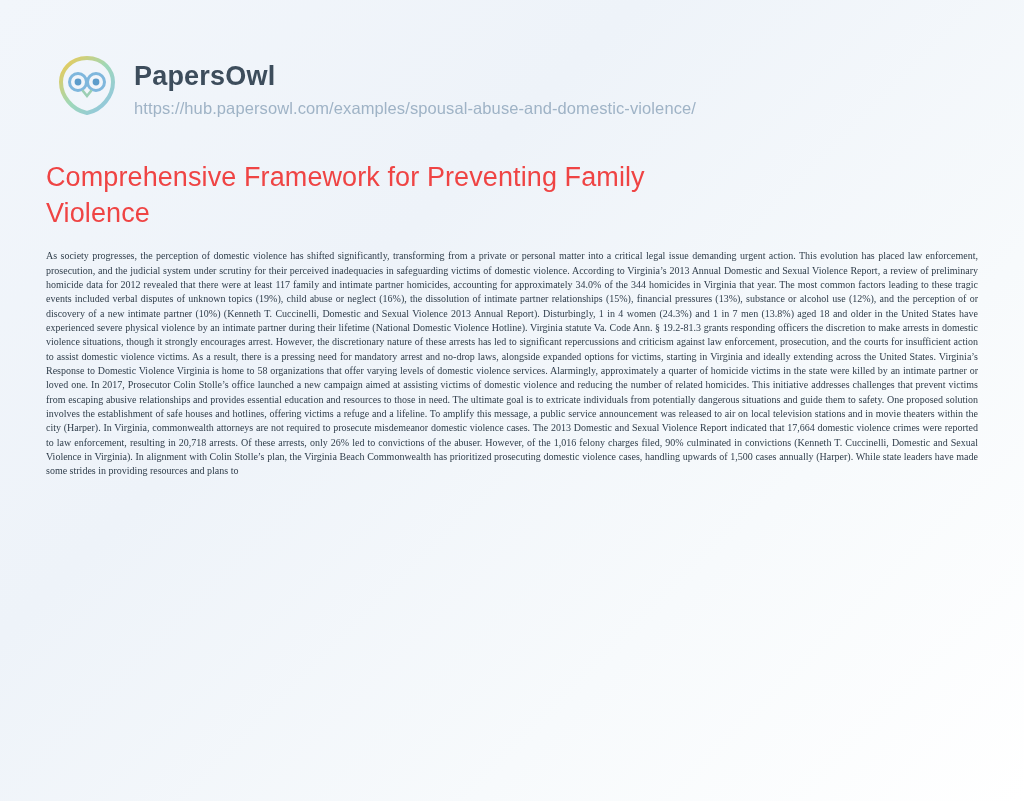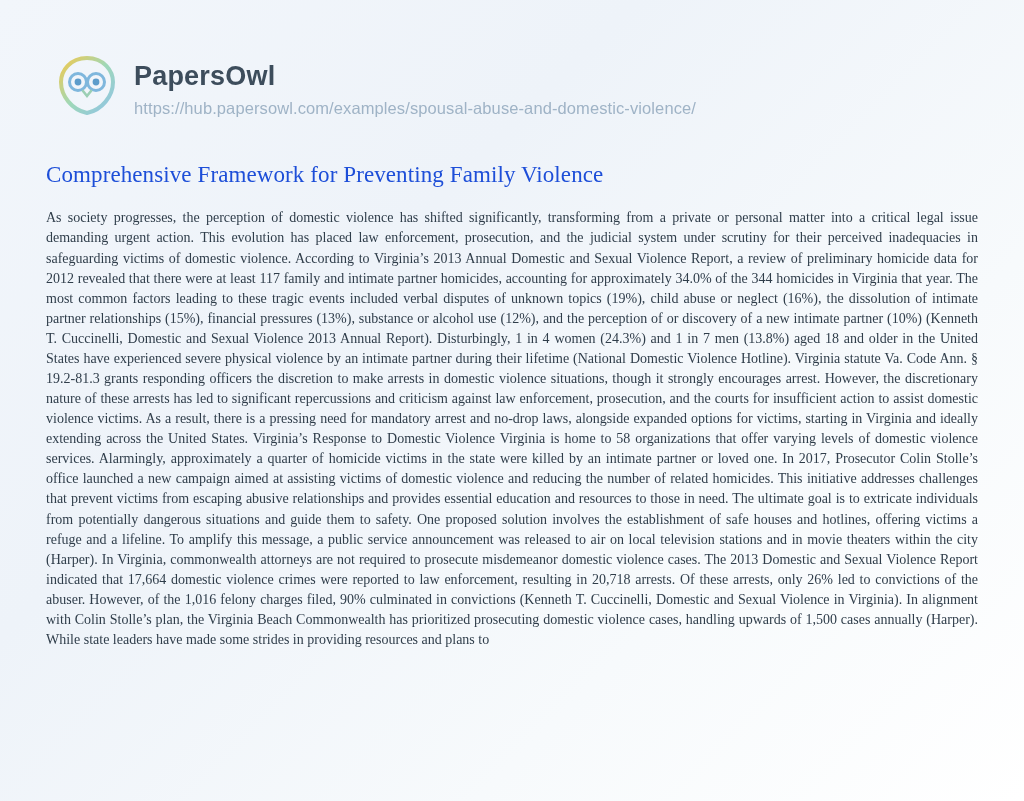--- a/index.html
+++ b/index.html
@@ -50,32 +50,32 @@
   .brand-url {
     margin-top: 7px;
     font-family: "Liberation Sans", sans-serif;
     font-size: 16.5px;
     color: #9fb3c6;
     letter-spacing: 0.1px;
     text-align: right;
   }
   .doc-title {
     margin: 42px 0 0 0;
-    font-family: Liberation Serif, serif;
-    font-size: 23px;
+    font-family: Liberation Sans, sans-serif;
+    font-size: 27px;
     font-weight: normal;
-    color: #1d4ed8;
+    color: #ef4444;
     line-height: 1.32;
     letter-spacing: 0.1px;
     max-width: 700px;
   }
   .doc-body {
     margin-top: 18px;
     font-family: "Liberation Serif", serif;
-    font-size: 14px;
+    font-size: 10px;
     line-height: 1.435;
     color: #2f3d4a;
     text-align: justify;
     max-width: 932px;
   }
 </style>
 </head>
 <body>
 
 <div class="page">

